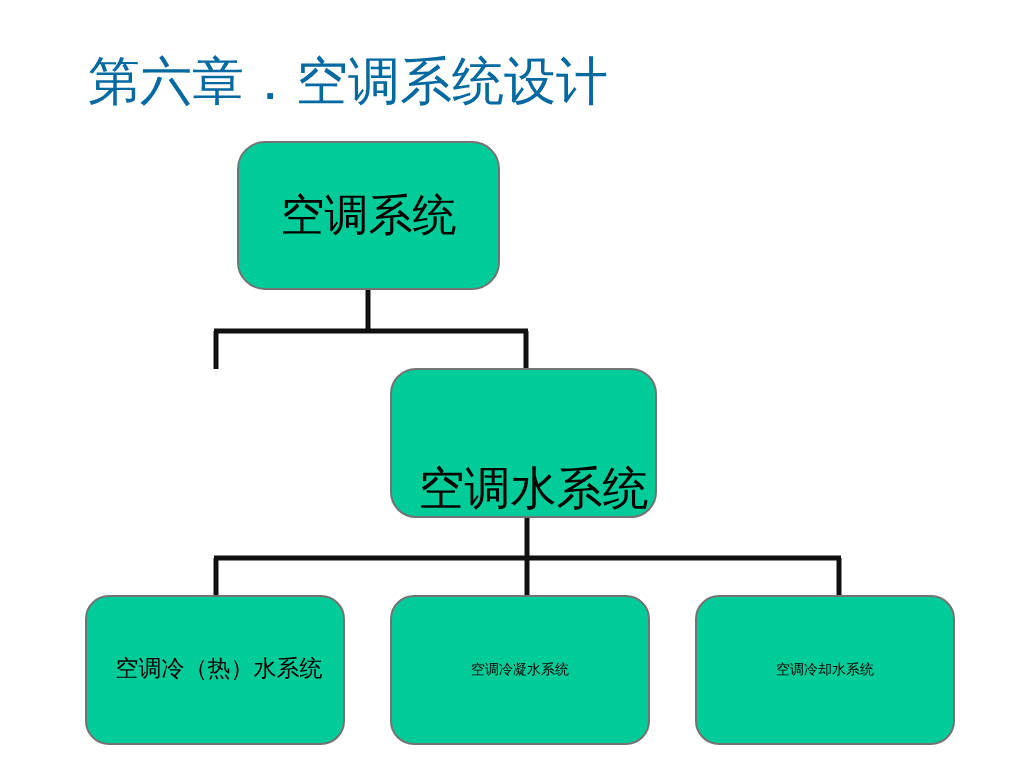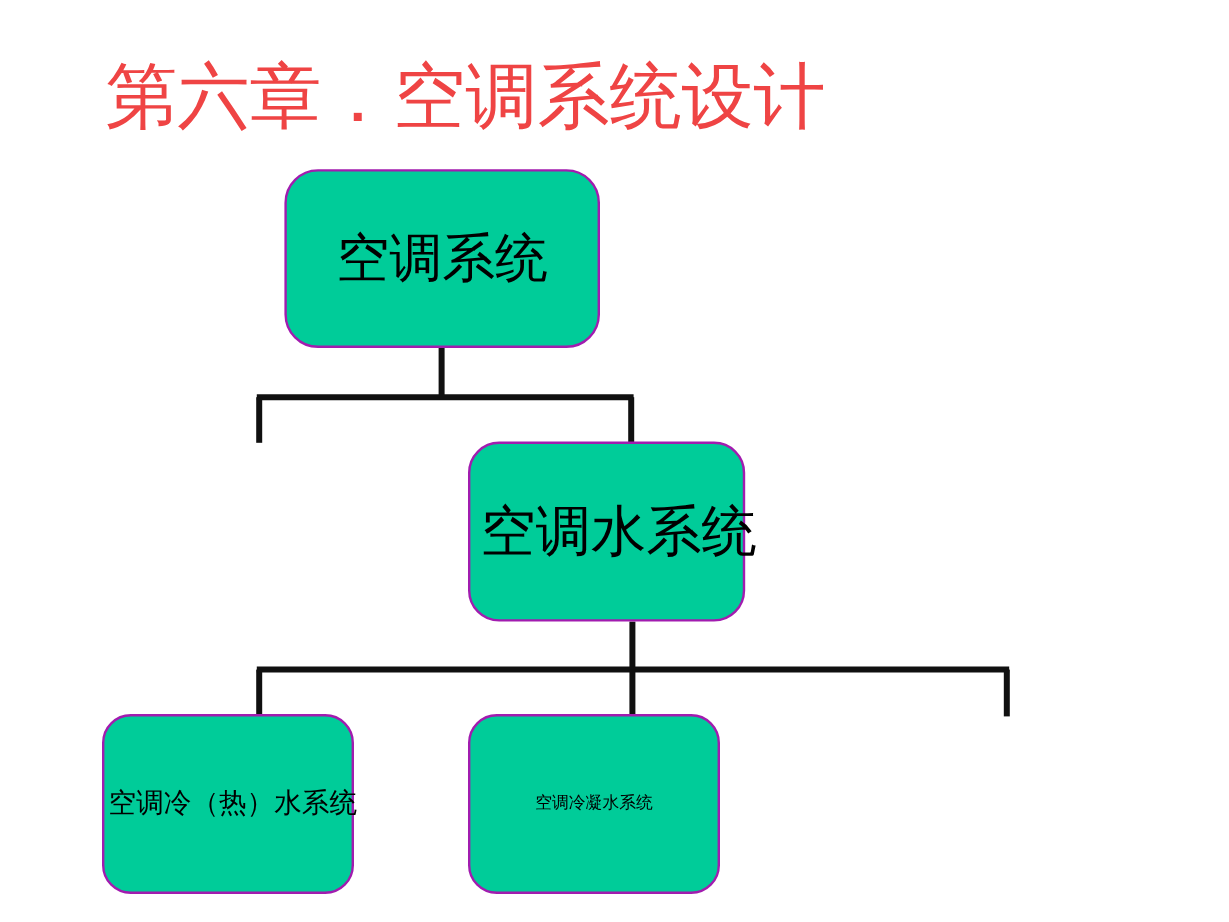--- a/index.html
+++ b/index.html
@@ -19,44 +19,44 @@
     height: 768px;
     background: #ffffff;
   }
 
   
   .slide-title {
     position: absolute;
     left: 88px;
     top: 48px;
     font-family: "Liberation Sans", "DejaVu Sans", sans-serif;
-    font-size: 60px;
+    font-size: 52px;
     line-height: 66px;
     letter-spacing: 0px;
-    color: #ef4444;
+    color: #0369a1;
     white-space: nowrap;
     font-weight: 400;
   }
 
   
   #connectors {
     position: absolute;
     left: 0;
     top: 0;
     width: 1024px;
     height: 768px;
     pointer-events: none;
   }
 
   
   .node {
     position: absolute;
     box-sizing: border-box;
     background: #00CC99;
-    border: 2px solid #a21caf;
+    border: 2px solid #737373;
     border-radius: 26px;
     display: flex;
     align-items: center;
     justify-content: center;
     color: #000000;
     font-family: "Liberation Serif", "DejaVu Serif", serif;
     white-space: nowrap;
     overflow: visible;
   }
   .node .label {
@@ -79,35 +79,37 @@
     left: 85px;
     top: 368px;
     width: 262px;
     height: 150px;
   }
   .node-air .label { font-size: 40px; line-height: 48px; }
 
   .node-water {
     left: 390px;
     top: 368px;
-    width: 231px;
+    width: 267px;
     height: 150px;
+    align-items: flex-end;
   }
   .node-water .label {
     font-size: 46px;
     line-height: 54px;
     transform: translateX(10px);
   }
 
   
   .node-l3 {
     top: 595px;
-    width: 210px;
+    width: 260px;
     height: 150px;
     border-radius: 24px;
+    font-family: Liberation Mono, monospace;
   }
   .node-l3 .label { font-size: 14px; line-height: 30px; }
   .node-chilled { left: 85px; }
   .node-chilled .label { font-size: 23px; transform: translateX(4px); }
   .node-condensate { left: 390px; }
   .node-cooling { left: 695px; }
 </style>
 </head>
 <body>
 
@@ -146,14 +148,17 @@
   </div>
 
   <div class="node node-l3 node-chilled">
     <span class="label">空调冷（热）水系统</span>
   </div>
 
   <div class="node node-l3 node-condensate">
     <span class="label">空调冷凝水系统</span>
   </div>
 
+  <div class="node node-l3 node-cooling">
+    <span class="label">空调冷却水系统</span>
+  </div>
 
 </div>
 
 </body></html>

